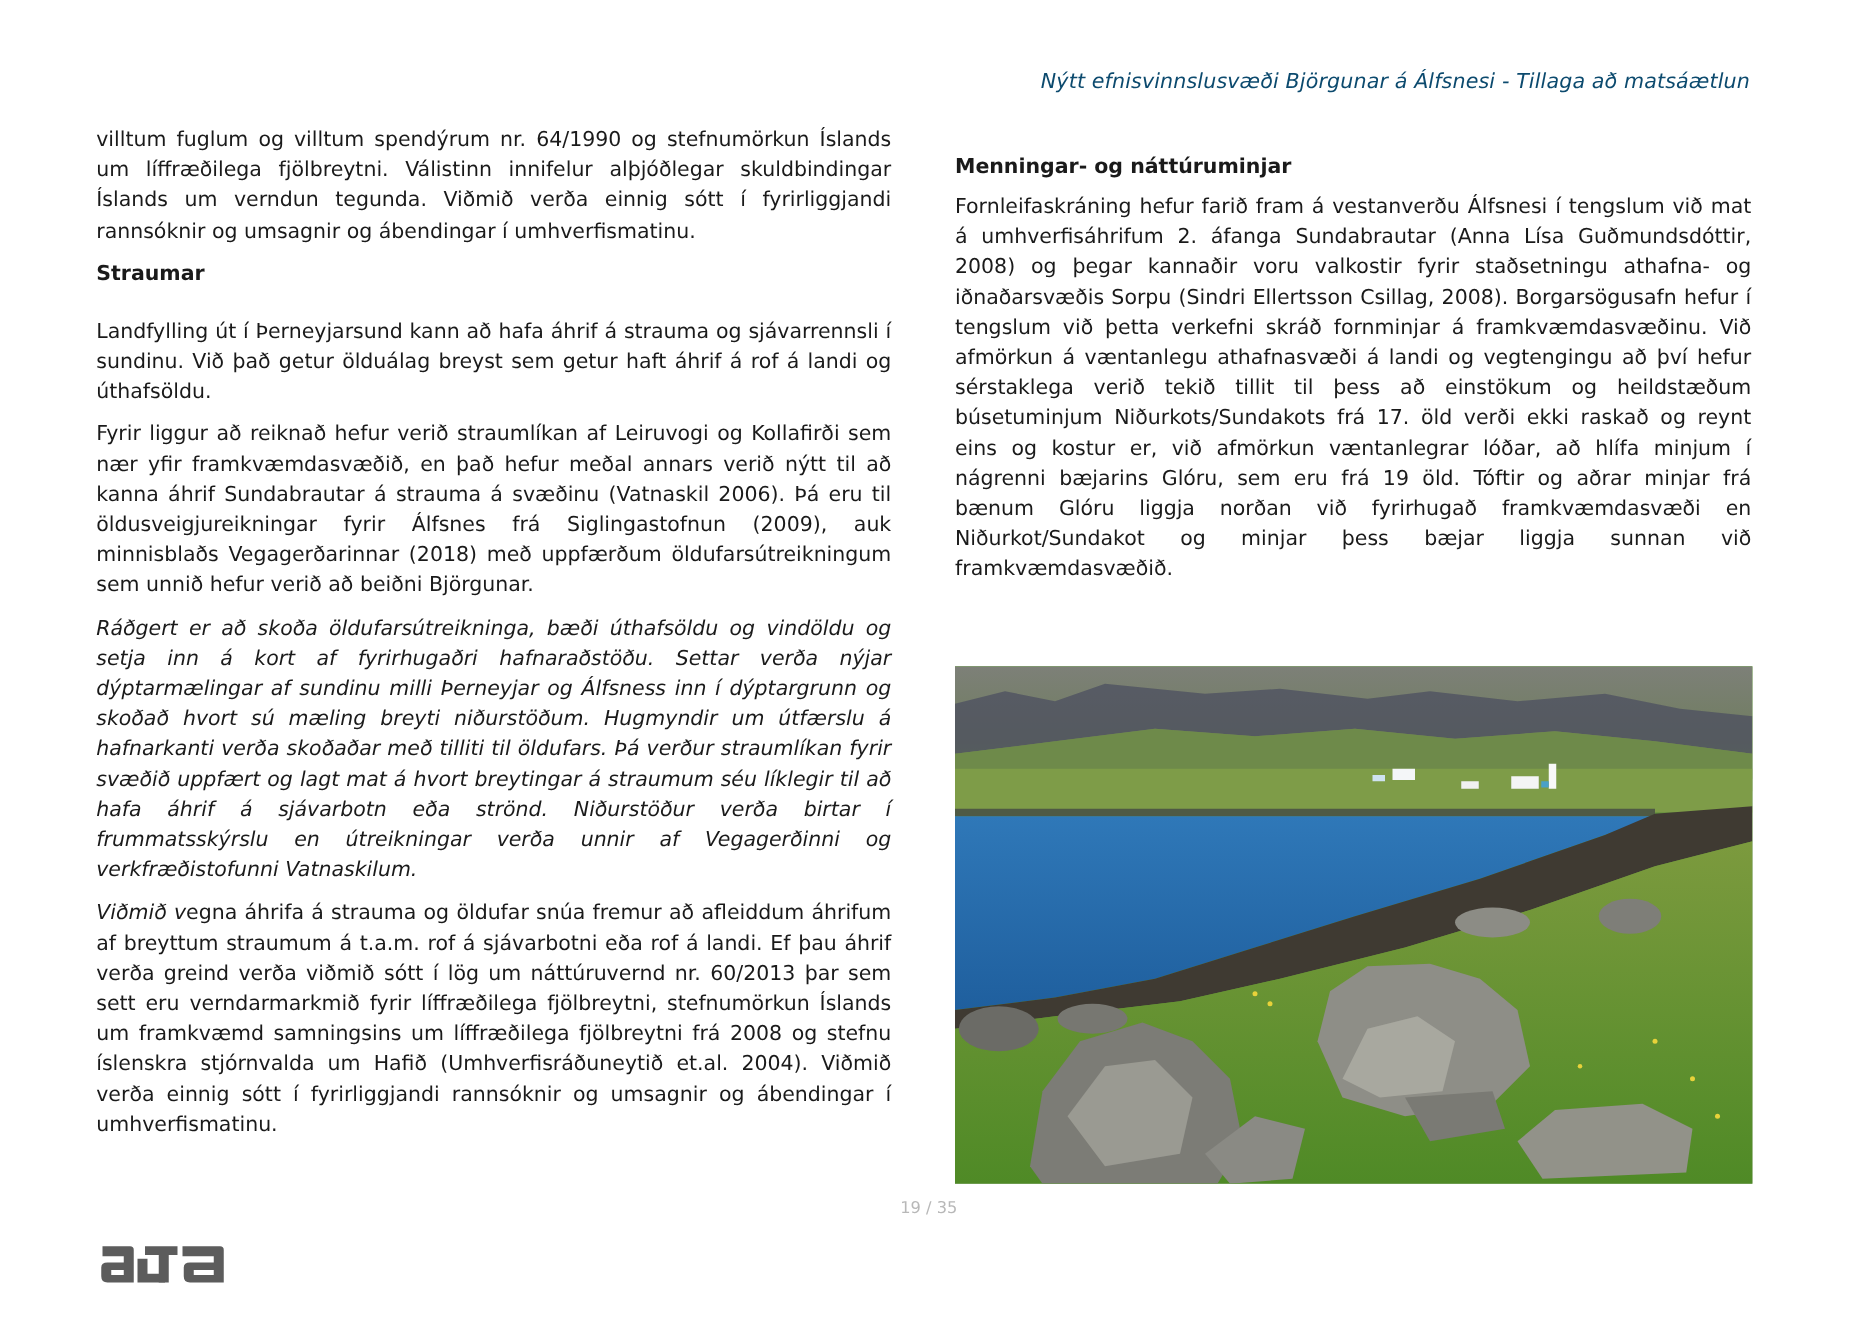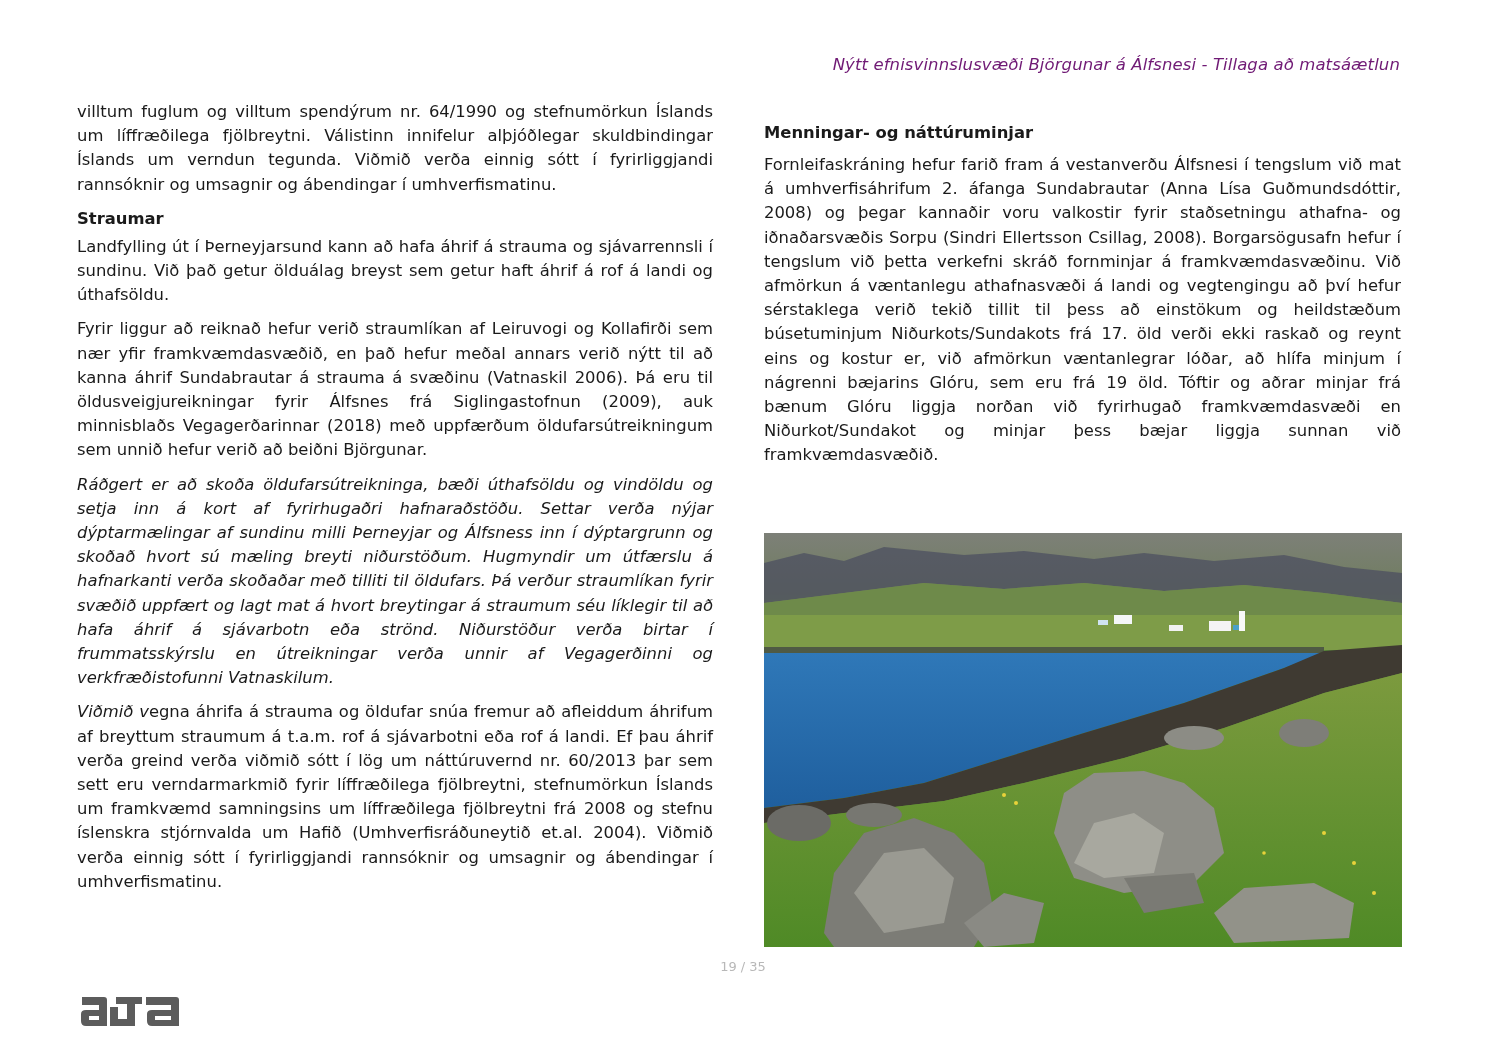--- a/index.html
+++ b/index.html
@@ -2,30 +2,30 @@
 <html><head>
   <meta charset="utf-8">
   <style>
     * { margin: 0; padding: 0; box-sizing: border-box; }
     html, body { width: 1500px; height: 1059px; background: #ffffff; overflow: hidden; }
     body { position: relative; font-family: "DejaVu Sans", "Liberation Sans", sans-serif; color: #1a1a1a; }
 
     .running-header {
       position: absolute; top: 55px; right: 100px;
       font-family: "DejaVu Sans", sans-serif;
-      font-style: italic; font-size: 16.5px; color: #701a75;
+      font-style: italic; font-size: 16.5px; color: #0c4a6e;
       letter-spacing: 0.1px; white-space: nowrap; margin-left: 42px;
     }
 
     .column { position: absolute; font-size: 16.4px; line-height: 24.2px; }
     .col-left  { left: 77px;  top: 100px; width: 636px; }
     .col-right { left: 764px; top: 121px; width: 637px; }
 
     .column p { text-align: justify; margin-bottom: 10px; hyphens: none; }
-    .column h3 { font-size: 16.4px; font-weight: bold; line-height: 24px; margin-bottom: 4px; }
+    .column h3 { font-size: 16.4px; font-weight: bold; line-height: 24px; margin-bottom: 22px; }
     .column em { }
 
     .col-left h3 { margin-top: 0px; }
     .col-right h3 { margin-bottom: 8px; }
 
     .photo {
       position: absolute; left: 764px; top: 533px; width: 638px; height: 414px;
       overflow: hidden; background: #5a8a3a;
     }
     .photo svg { display: block; width: 100%; height: 100%; }

